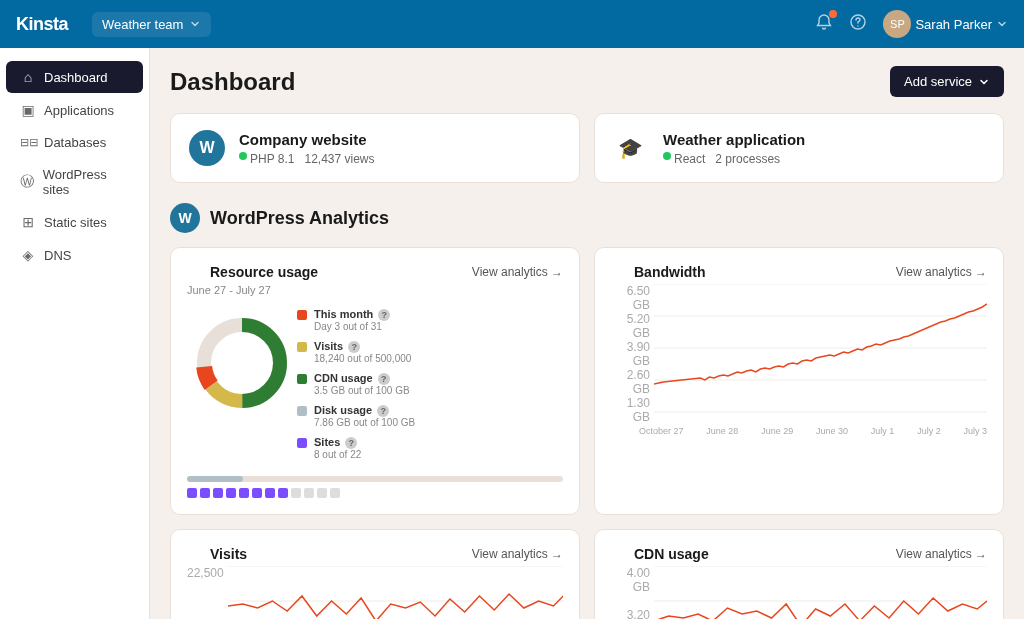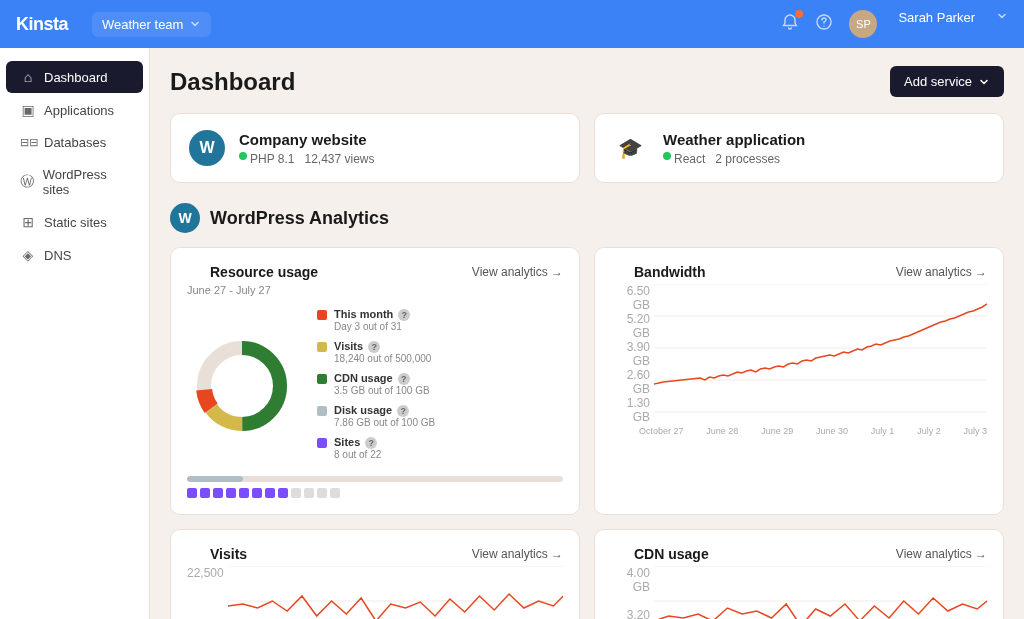--- a/index.html
+++ b/index.html
@@ -1,31 +1,31 @@
 <!DOCTYPE html>
 <html><head>
   <meta charset="utf-8">
   <style>
     * { box-sizing: border-box; margin: 0; padding: 0; }
     body { font-family: -apple-system, BlinkMacSystemFont, 'Segoe UI', sans-serif; background: #f5f0eb; display: flex; flex-direction: column; height: 619px; overflow: hidden; }
 
     
     .topnav {
-      background: #3b82f6;
+      background: #0369a1;
       display: flex; align-items: center;
       height: 48px; padding: 0 16px;
       flex-shrink: 0;
     }
     .topnav-logo { color: #fff; font-weight: 700; font-size: 18px; letter-spacing: -0.5px; margin-right: 24px; }
     .topnav-team { display: flex; align-items: center; gap: 6px; background: rgba(255,255,255,0.1); border-radius: 6px; padding: 5px 10px; cursor: pointer; color: #fff; font-size: 13px; }
     .topnav-team svg { opacity: 0.7; }
     .topnav-right { margin-left: auto; display: flex; align-items: center; gap: 16px; }
     .topnav-icon { color: rgba(255,255,255,0.7); cursor: pointer; position: relative; }
     .topnav-icon .badge { position: absolute; top: -3px; right: -4px; background: #ff6b35; border-radius: 50%; width: 8px; height: 8px; }
-    .topnav-user { display: flex; align-items: flex-start; gap: 21px; color: #fff; font-size: 13px; cursor: pointer; }
+    .topnav-user { display: flex; align-items: center; gap: 4px; color: #fff; font-size: 13px; cursor: pointer; }
     .avatar { width: 28px; height: 28px; border-radius: 50%; background: #c8a882; display: flex; align-items: center; justify-content: center; font-size: 11px; color: #fff; overflow: hidden; }
 
     
     .main-layout { display: flex; flex: 1; overflow: hidden; }
 
     
     .sidebar { width: 150px; background: #fff; border-right: 1px solid #e8e0d8; padding: 12px 0; flex-shrink: 0; }
     .sidebar-item { display: flex; align-items: center; gap: 8px; padding: 8px 14px; cursor: pointer; font-size: 13px; color: #444; border-radius: 6px; margin: 1px 6px; }
     .sidebar-item.active { background: #1a1a2e; color: #fff; }
     .sidebar-item.active .sidebar-icon { color: #fff; }
@@ -54,21 +54,21 @@
 
     
     .analytics-grid { display: grid; grid-template-columns: 1fr 1fr; gap: 14px; }
     .analytics-card { background: #fff; border-radius: 10px; border: 1px solid #e8e0d8; padding: 16px; }
     .analytics-card-header { display: flex; align-items: center; justify-content: space-between; margin-bottom: 4px; padding-left: 23px; }
     .analytics-card-title { font-size: 14px; font-weight: 600; color: #1a1a1a; }
     .view-analytics-link { font-size: 12px; color: #555; text-decoration: none; display: flex; align-items: center; gap: 3px; cursor: pointer; }
     .date-range { font-size: 11px; color: #888; margin-bottom: 12px; }
 
     
-    .resource-card-body { display: flex; align-items: center; gap: 20px; }
+    .resource-card-body { display: flex; }
     .donut-wrapper { position: relative; flex-shrink: 0; }
     .legend { flex: 1; }
     .legend-item { display: flex; align-items: flex-start; gap: 7px; margin-bottom: 8px; }
     .legend-dot { width: 10px; height: 10px; border-radius: 2px; flex-shrink: 0; margin-top: 2px; }
     .legend-label { font-size: 11px; font-weight: 600; color: #333; }
     .legend-sub { font-size: 10px; color: #888; }
     .progress-bar-row { margin-top: 8px; }
     .progress-bar-bg { background: #e8e0d8; border-radius: 4px; height: 6px; width: 100%; overflow: hidden; margin-top: 4px; }
     .progress-bar-fill { height: 100%; border-radius: 4px; }
     .dots-row { display: flex; gap: 3px; margin-top: 6px; flex-wrap: wrap; }

